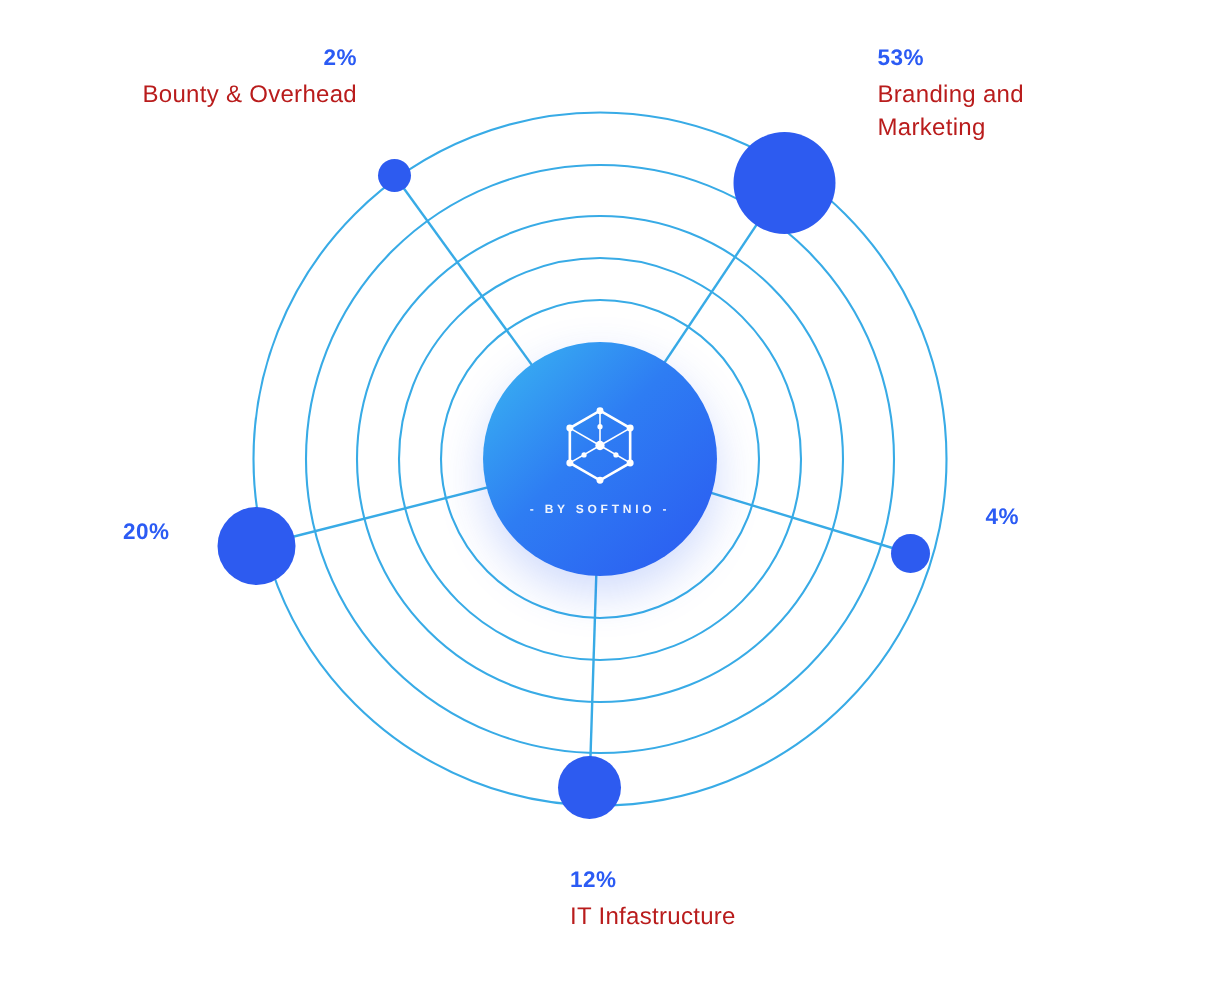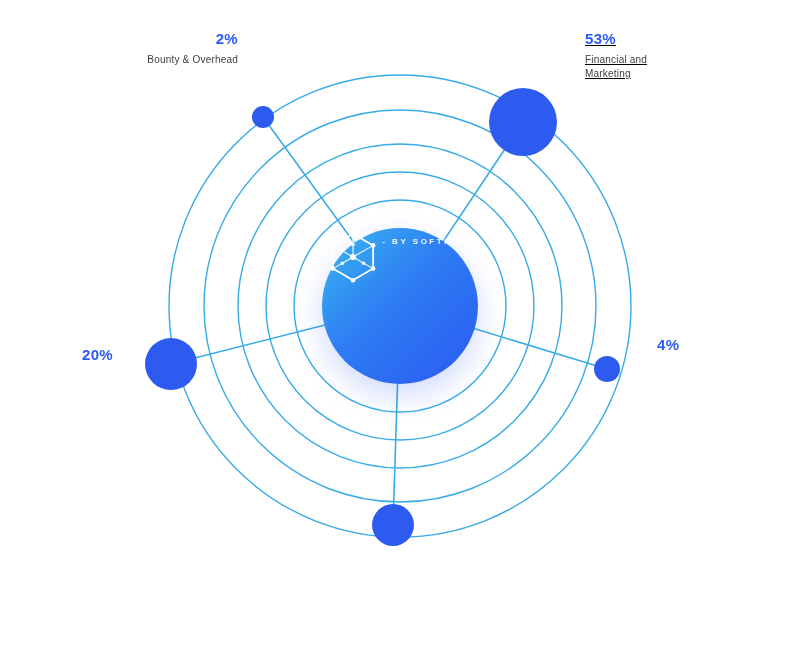--- a/index.html
+++ b/index.html
@@ -18,21 +18,22 @@
 
   .center-circle {
     position: absolute;
     left: 322px;
     top: 228px;
     width: 156px;
     height: 156px;
     border-radius: 50%;
     background: linear-gradient(135deg, #3ab9f1 0%, #2e7df3 45%, #2b59f1 100%);
     display: flex;
-    align-items: flex-start;
+    flex-direction: column;
+    align-items: center;
     justify-content: center;
     box-shadow: 0 12px 30px rgba(43, 89, 241, 0.22);
   }
 
   .center-caption {
     margin-top: 9px;
     font-size: 8px;
     font-weight: bold;
     letter-spacing: 2.5px;
     color: rgba(255, 255, 255, 0.92);
@@ -41,24 +42,24 @@
 
   .seg { position: absolute; }
   .seg .pct {
     font-size: 15px;
     font-weight: bold;
     color: #2b5bf4;
     margin-bottom: 6px;
     letter-spacing: 0.3px;
   }
   .seg .lbl {
-    font-size: 10px;
+    font-size: 16px;
     line-height: 1.4;
     font-weight: 500;
-    color: #404040;
+    color: #b91c1c;
     white-space: pre-line;
     letter-spacing: 0.2px;
   }
   .align-right { text-align: right; }
 </style>
 </head>
 <body>
 
 <div class="canvas">
 
@@ -113,28 +114,32 @@
       </g>
     </svg>
     <div class="center-caption">- BY SOFTNIO -</div>
   </div>
 
   <div class="seg align-right" style="top:30px; right:572px;">
     <div class="pct">2%</div>
     <div class="lbl">Bounty &amp; Overhead</div>
   </div>
 
-  <div class="seg" style="top:30px; left:585px;text-decoration:underline;">
+  <div class="seg" style="top:30px; left:585px;">
     <div class="pct">53%</div>
-    <div class="lbl">Financial and
+    <div class="lbl">Branding and
 Marketing</div>
   </div>
 
   <div class="seg" style="top:336px; left:657px;">
     <div class="pct">4%</div>
   </div>
 
+  <div class="seg" style="top:578px; left:380px;">
+    <div class="pct">12%</div>
+    <div class="lbl">IT Infastructure</div>
+  </div>
 
   <div class="seg align-right" style="top:346px; right:697px;">
     <div class="pct">20%</div>
   </div>
 
 </div>
 
 </body></html>

